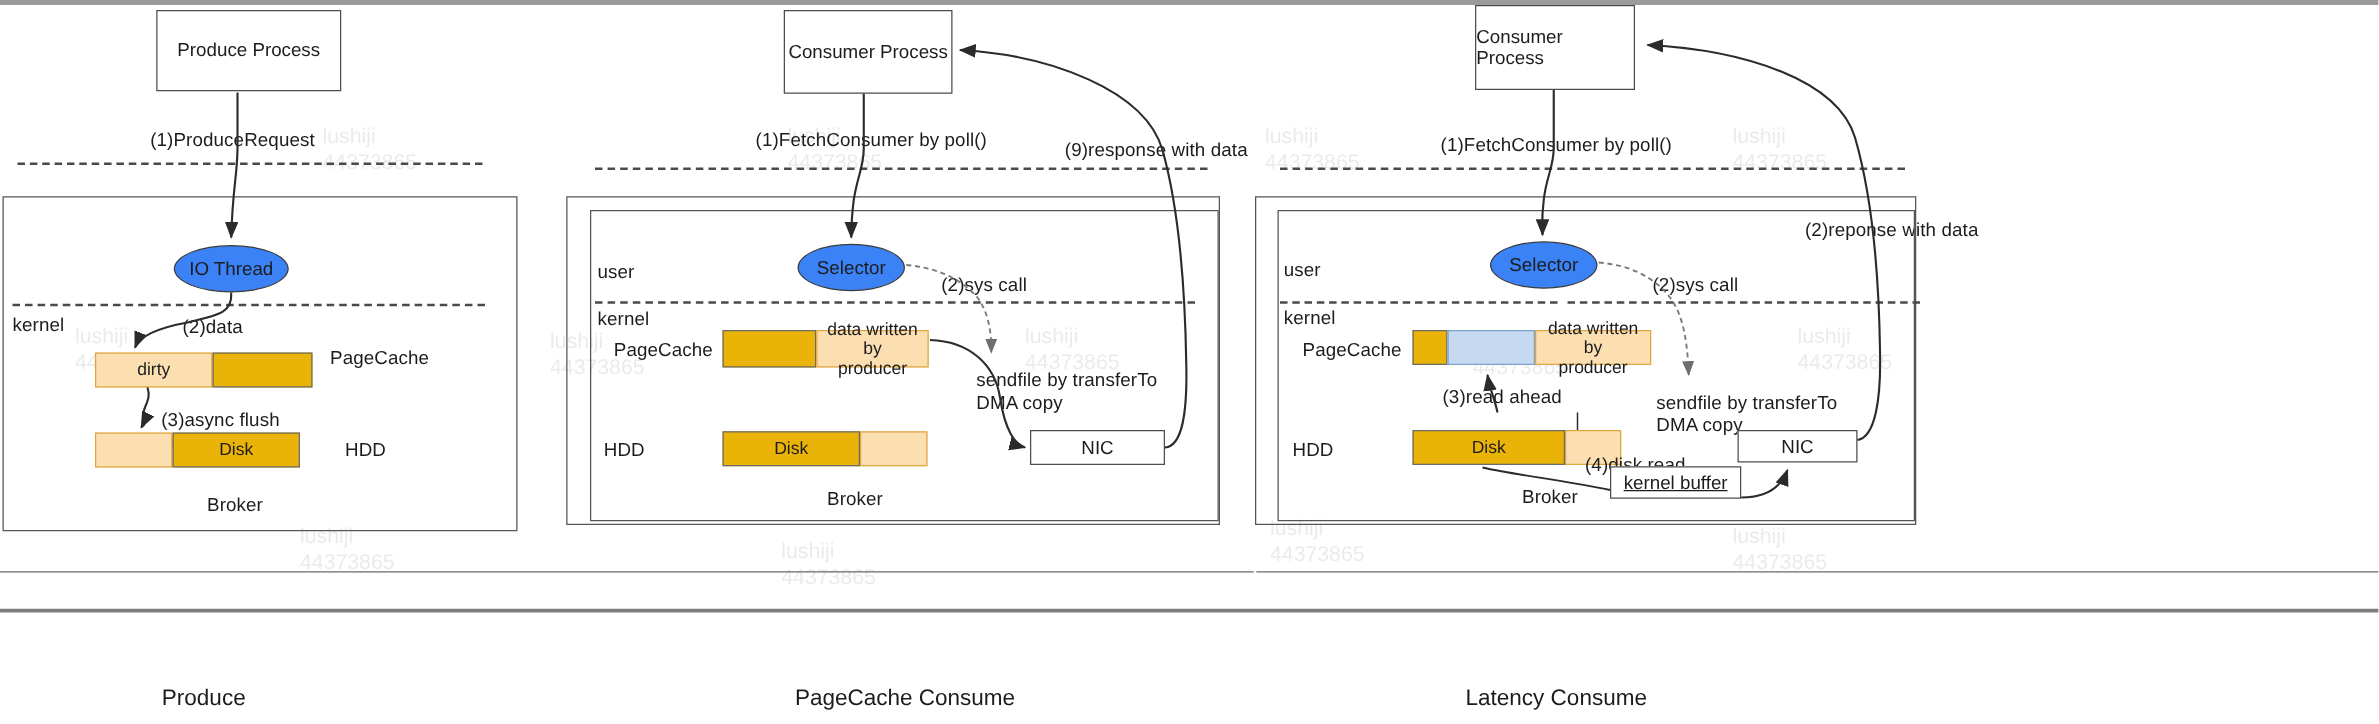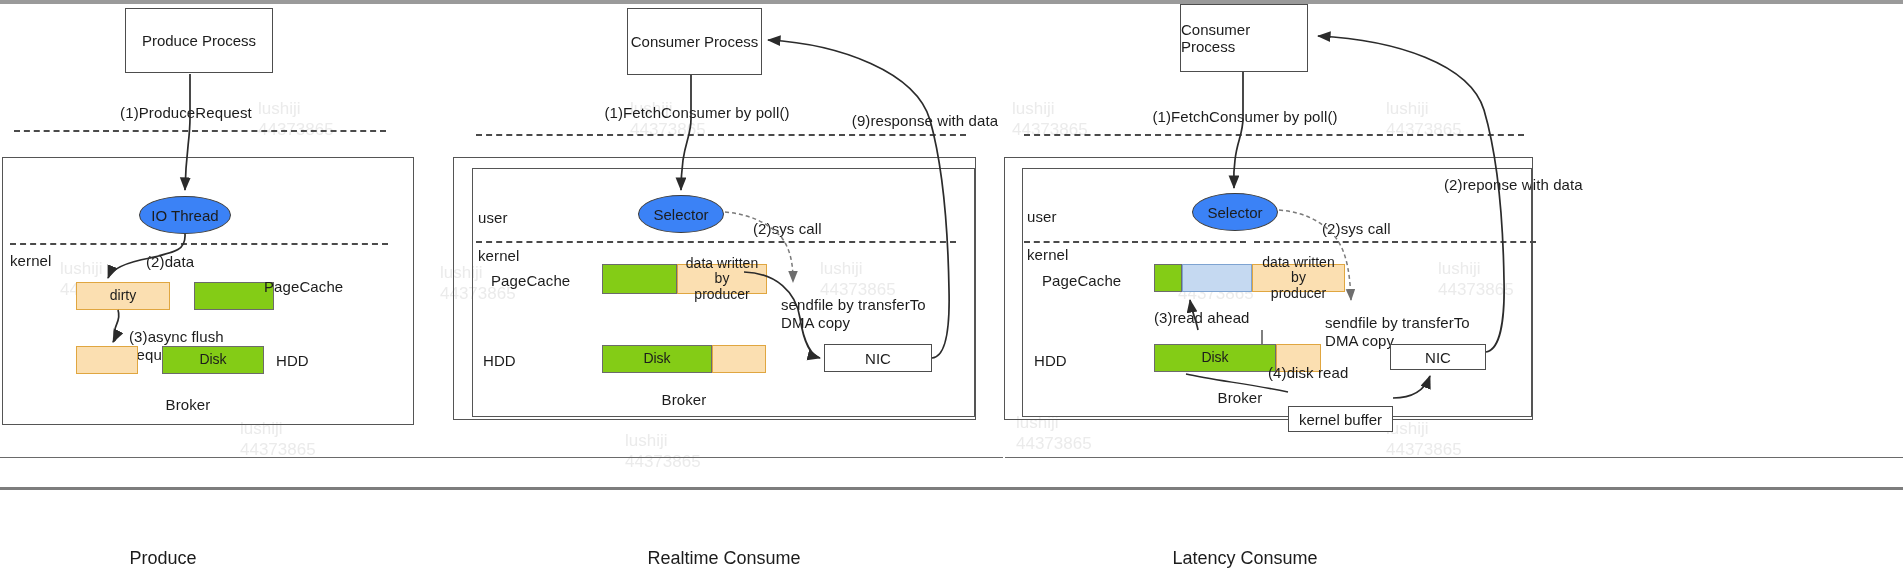--- a/index.html
+++ b/index.html
@@ -79,21 +79,21 @@
     justify-content:center;
     text-align:center;
     line-height:1.1;
     font-size:14px;
     color:#1c1c1c;
     overflow:visible;
     white-space:pre-line;
   }
   .seg.orange{background:#fbdfb1;border-color:#e0a640;}
   .seg.blue{background:#c5d9f1;border-color:#7ea3d1;}
-  .seg.plain{background:#84cc16;margin-left:24px;}
+  .seg.plain{background:#eab308;}
   svg.ov{position:absolute;left:0;top:0;width:1903px;height:579px;overflow:visible;pointer-events:none;}
   .wm{
     position:absolute;
     color:#ebebeb;
     font-size:17px;
     line-height:1.25;
     white-space:pre;
     font-family:"Liberation Sans",sans-serif;
     user-select:none;
   }
@@ -239,21 +239,21 @@
   <div class="lbl" style="left:781px;top:296px;">sendfile by transferTo
 DMA copy</div>
 
   <div class="box" style="left:824px;top:344px;width:108px;height:28px;">
     <span>NIC</span>
   </div>
 
   <div class="lbl c" style="left:684px;top:391px;">Broker</div>
 
   <div class="solidrule" style="left:455px;top:457px;width:548px;"></div>
-  <div class="capt" style="left:724px;top:548px;">Realtime Consume</div>
+  <div class="capt" style="left:724px;top:548px;">PageCache Consume</div>
 
   <div class="box" style="left:1180px;top:4px;width:128px;height:68px;">
     <span>Consumer Process</span>
   </div>
 
   <div class="lbl c" style="left:1245px;top:108px;">(1)FetchConsumer by poll()</div>
 
   <div class="lbl" style="left:1444px;top:176px;">(2)reponse with data</div>
 
   <div class="dashed" style="left:1024px;top:134px;width:500px;"></div>
@@ -296,21 +296,21 @@
     <div class="seg plain" style="width:122px;">
       <span>Disk</span>
     </div>
     <div class="seg orange" style="width:45px;">
       <span></span>
     </div>
   </div>
 
   <div class="lbl" style="left:1268px;top:364px;">(4)disk read</div>
 
-  <div class="box" style="left:1288px;top:406px;width:105px;height:26px;">
+  <div class="box" style="left:1288px;top:373px;width:105px;height:26px;text-decoration:underline;">
     <span>kernel buffer</span>
   </div>
 
   <div class="lbl" style="left:1325px;top:314px;">sendfile by transferTo
 DMA copy</div>
 
   <div class="box" style="left:1390px;top:344px;width:96px;height:26px;">
     <span>NIC</span>
   </div>
 

